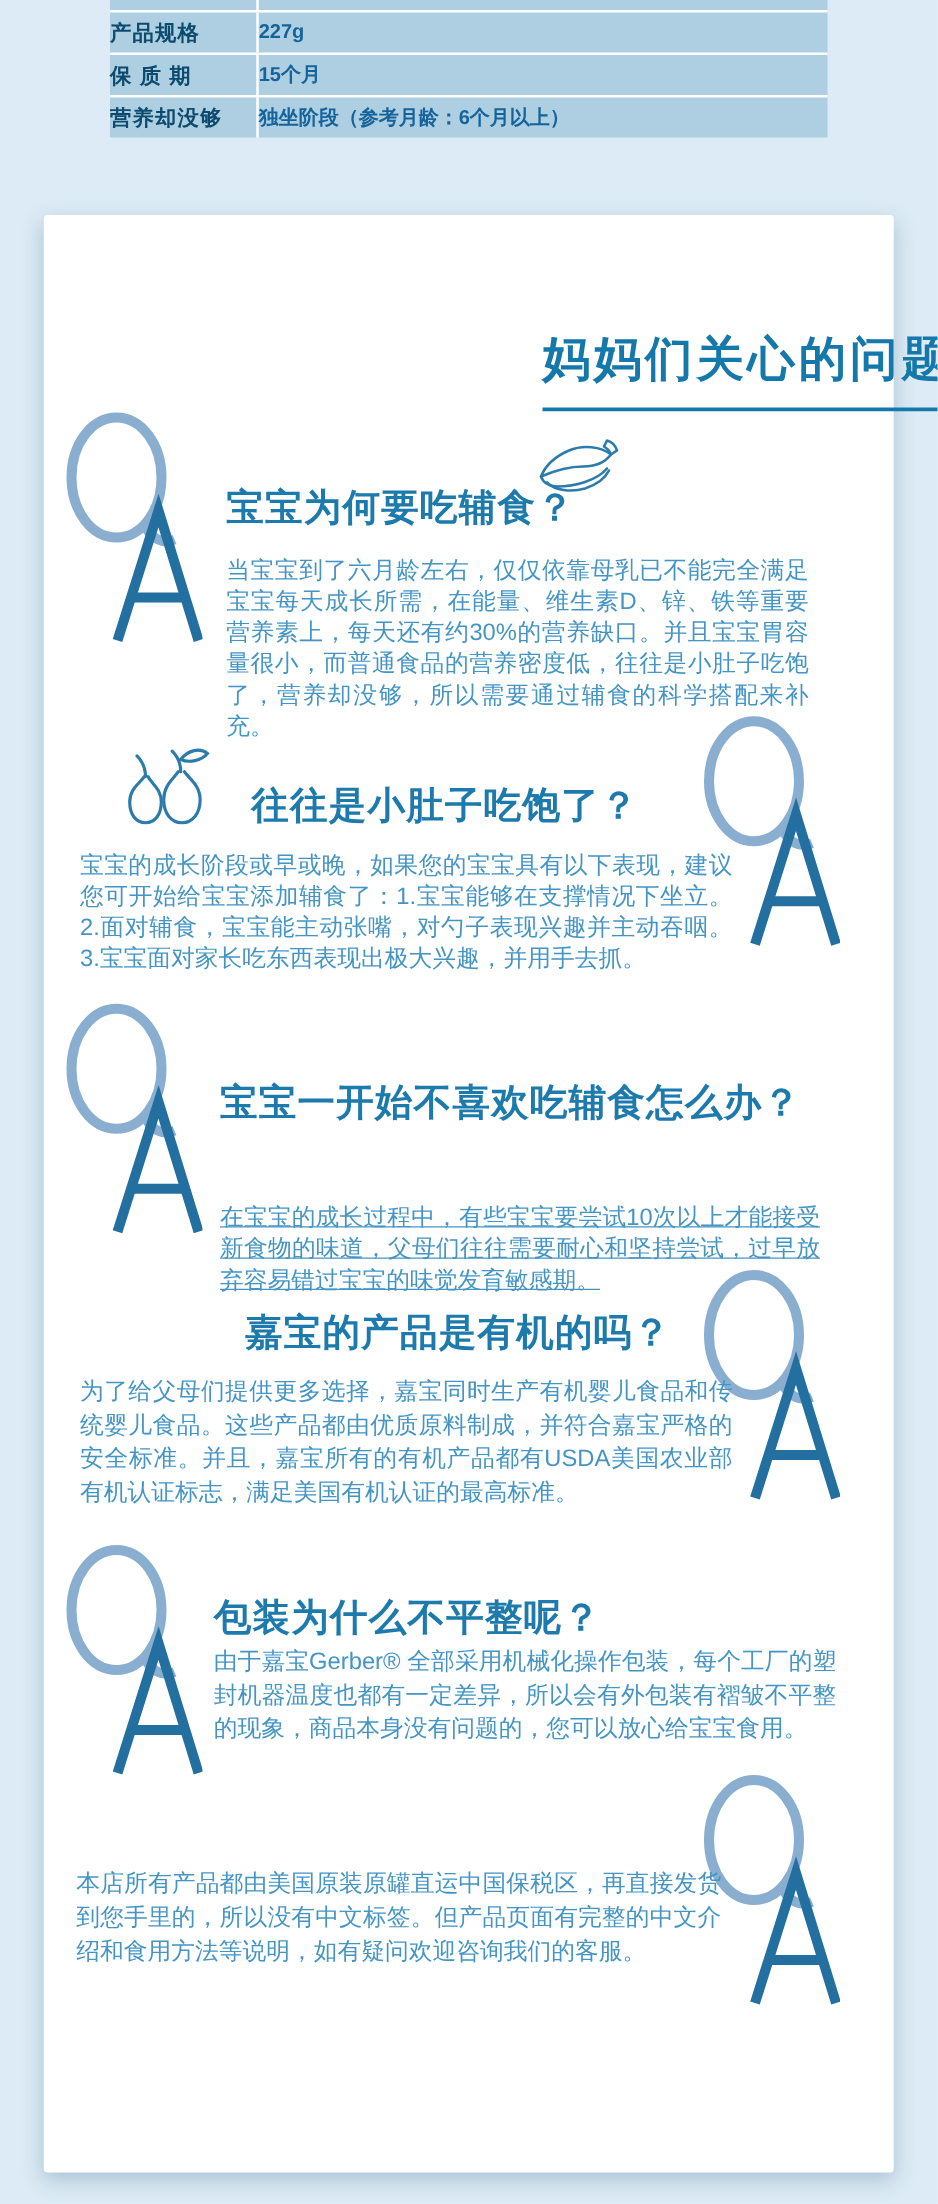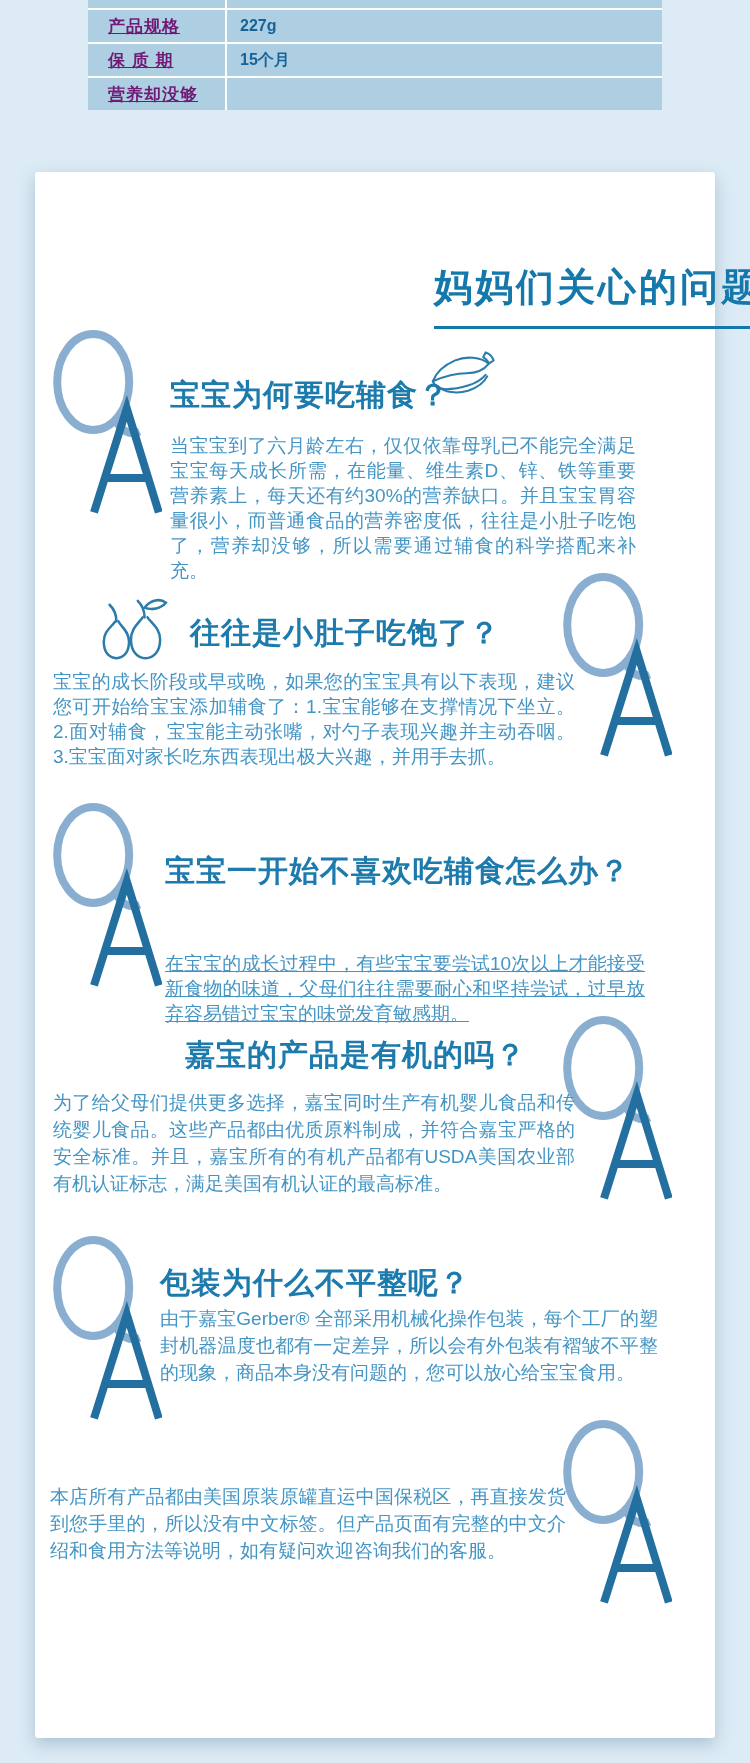--- a/index.html
+++ b/index.html
@@ -4,37 +4,37 @@
 <style>
   html,body{margin:0;padding:0;}
   body{background:#dcebf5;font-family:"Liberation Sans","DejaVu Sans",sans-serif;}
   .viewport{position:relative;width:750px;height:1763px;background:#dcebf5;overflow:hidden;margin:0 auto;}
 
   
   .spec-table{position:absolute;left:88px;top:0;width:574px;background:#aecfe1;}
   .spec-row{display:flex;align-items:stretch;height:32px;}
   .spec-row.partial{height:8px;}
   .spec-row + .spec-row{border-top:2px solid #ffffff;}
-  .spec-label{width:117px;padding-left:20px;border-right:2px solid #ffffff;
-    color:#701a75;font-weight:bold;font-size:17px;letter-spacing:1px;
-    display:flex;align-items:center;text-decoration:underline;}
-  .spec-value{flex:1;padding-left:13px;color:#15639b;font-weight:bold;font-size:16px;
+  .spec-label{width:117px;border-right:2px solid #ffffff;
+    color:#0c4a6e;font-weight:bold;font-size:17px;letter-spacing:1px;
+    display:flex;align-items:center;}
+  .spec-value{flex:1;color:#15639b;font-weight:bold;font-size:16px;
     display:flex;align-items:center;}
 
   
   .card{position:absolute;left:35px;top:172px;width:680px;height:1566px;background:#ffffff;
     border-radius:3px;box-shadow:0 6px 16px rgba(110,145,170,.45);}
 
   .page-title-wrap{position:absolute;top:262px;left:12px;width:100%;text-align:right;}
   .page-title-wrap span{display:inline-block;font-size:38px;font-weight:bold;color:#1478ab;
     letter-spacing:3px;padding-bottom:13px;border-bottom:3px solid #1478ab;}
 
-  .q-title{position:absolute;margin:5px;font-size:30px;font-weight:bold;color:#1c7aac;
+  .q-title{position:absolute;margin:16px;font-size:30px;font-weight:bold;color:#1c7aac;
     letter-spacing:1px;white-space:nowrap;}
-  .answer{position:absolute;margin:5px;font-size:19px;line-height:25px;color:#4495c4;text-align:justify;}
+  .answer{position:absolute;margin:16px;font-size:19px;line-height:25px;color:#4495c4;text-align:justify;}
   .answer.wide{line-height:27px;}
 
   .qa{position:absolute;width:112px;height:200px;}
   .deco{position:absolute;}
 </style>
 </head>
 <body>
 
 <div class="viewport">
 
@@ -46,20 +46,21 @@
     <div class="spec-row">
       <div class="spec-label">产品规格</div>
       <div class="spec-value">227g</div>
     </div>
     <div class="spec-row">
       <div class="spec-label">保 质 期</div>
       <div class="spec-value">15个月</div>
     </div>
     <div class="spec-row">
       <div class="spec-label">营养却没够</div>
+      <div class="spec-value">独坐阶段（参考月龄：6个月以上）</div>
     </div>
   </div>
 
   <div class="card"></div>
 
   <div class="page-title-wrap">
     <span>妈妈们关心的问题</span>
   </div>
 
   <svg class="qa" style="left:50px;top:322px;" viewBox="0 0 140 230">

